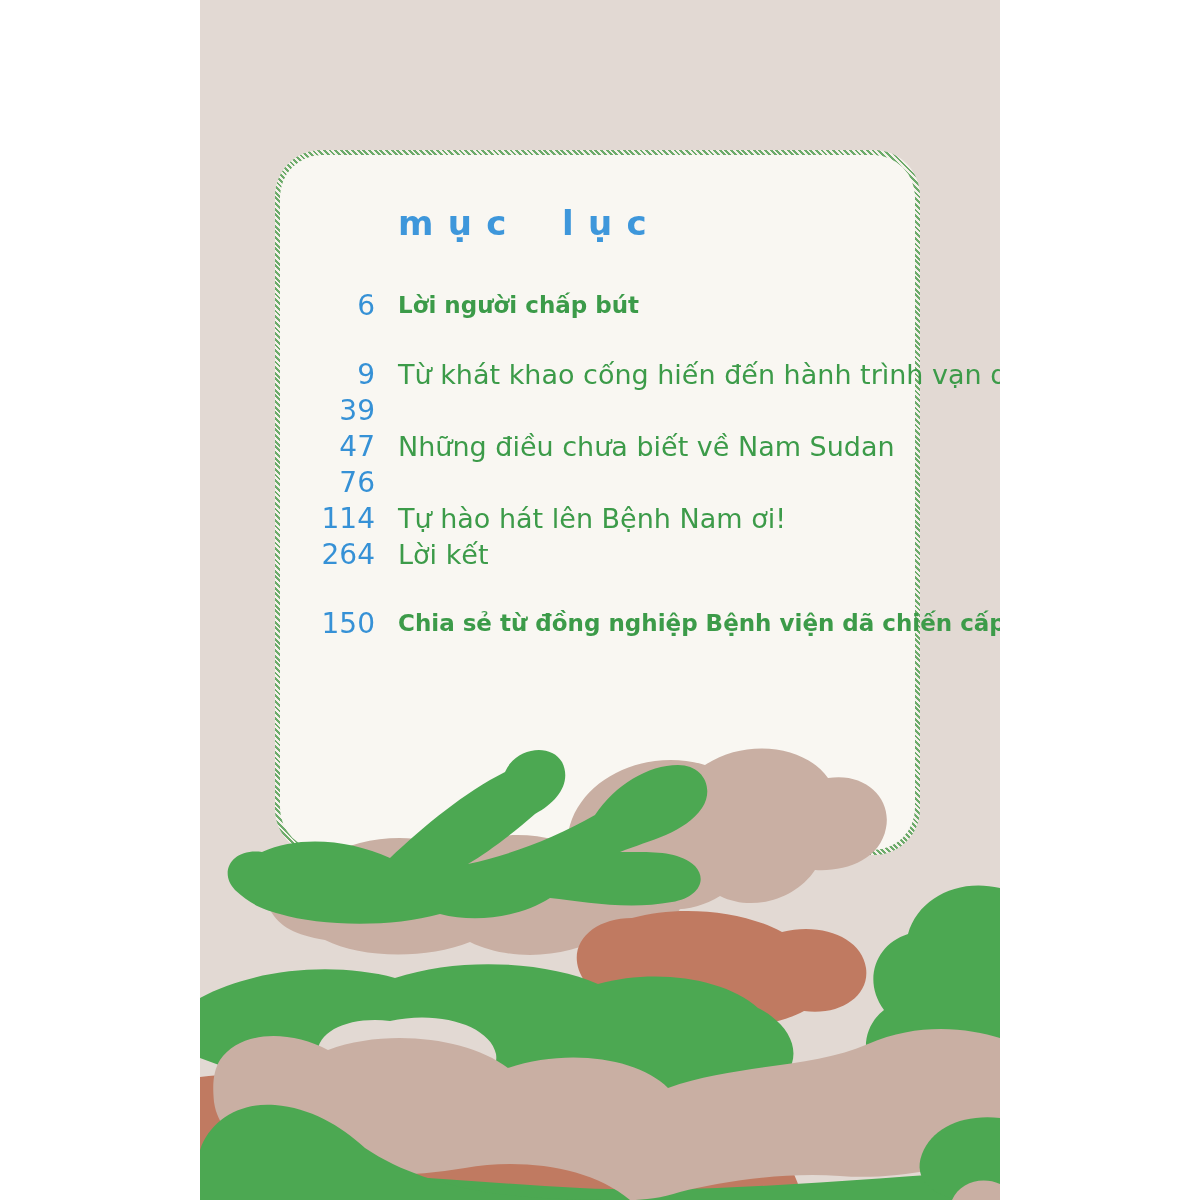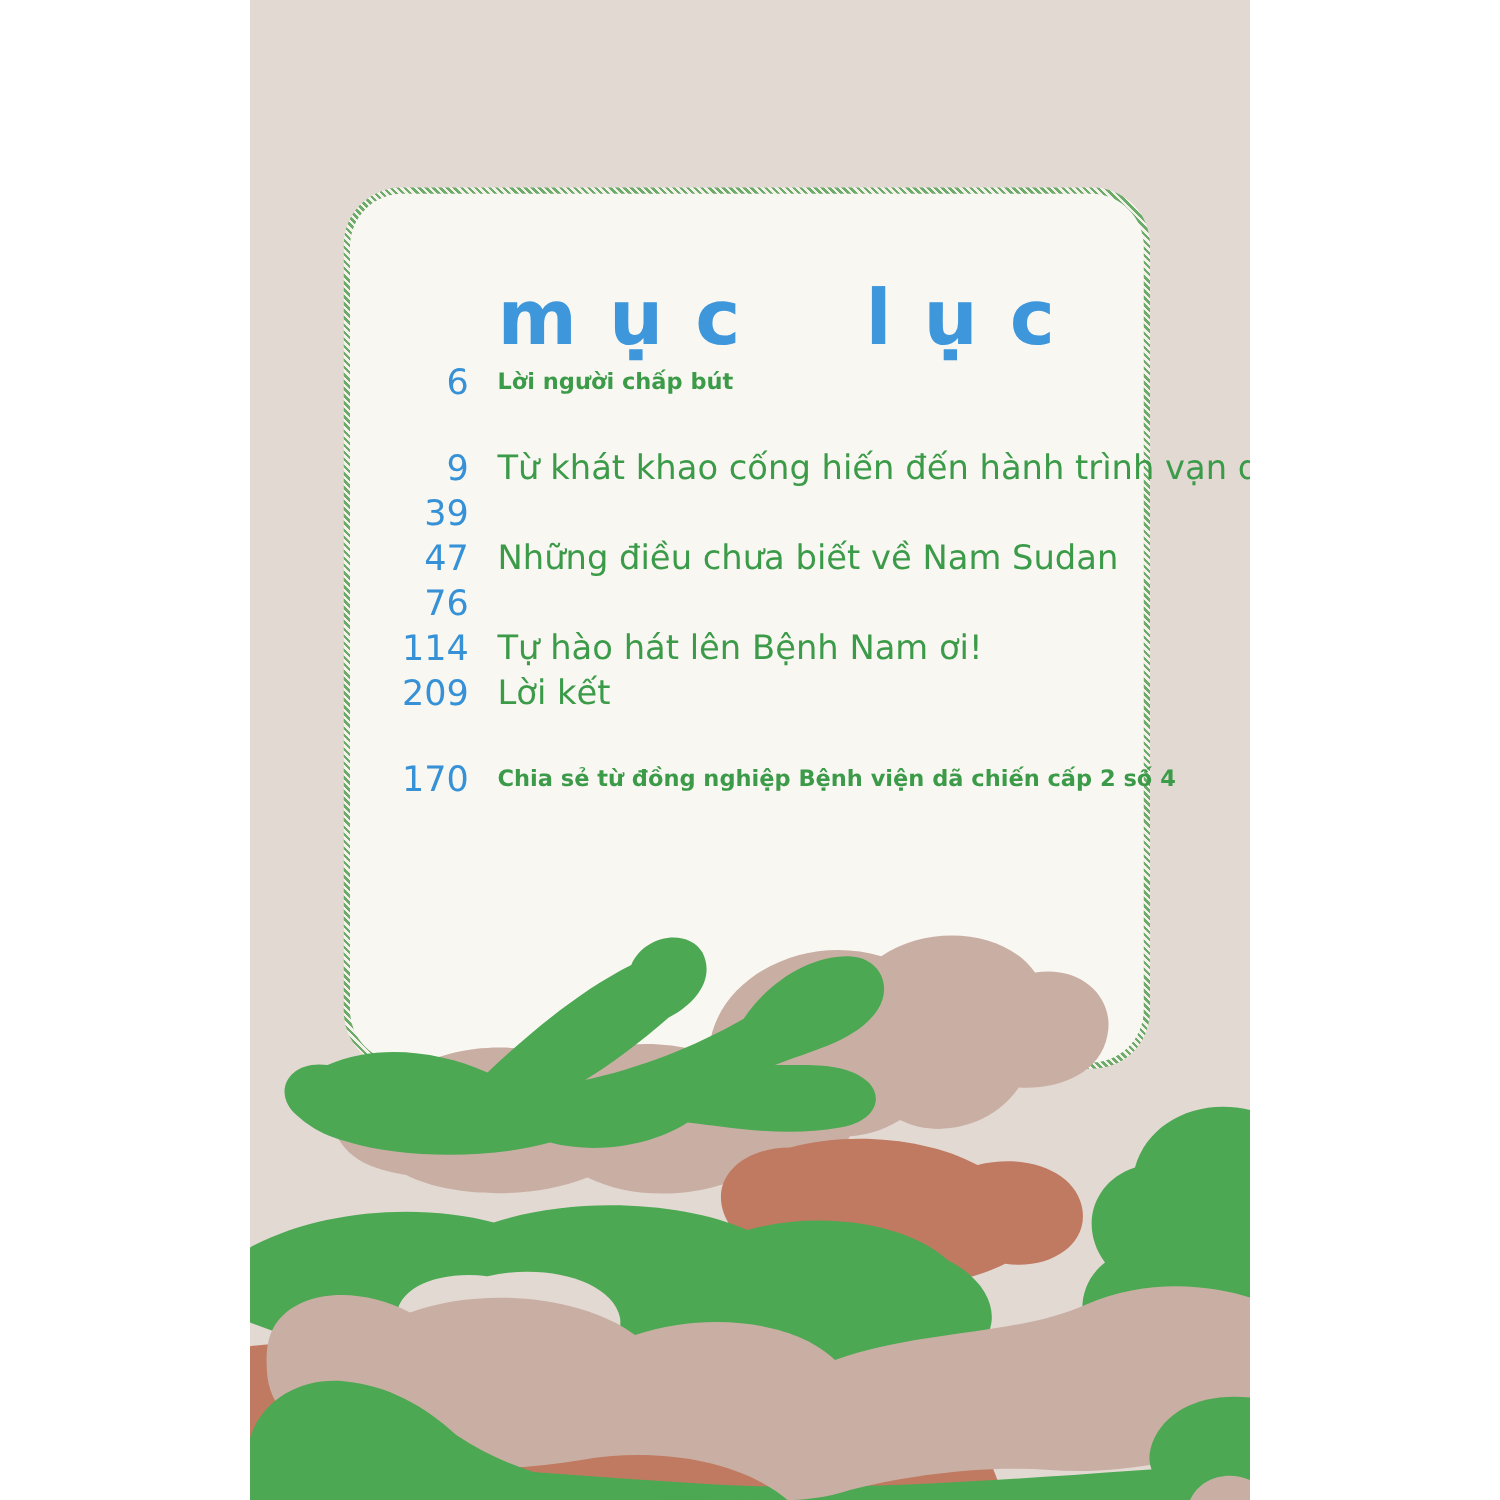--- a/index.html
+++ b/index.html
@@ -30,36 +30,36 @@
   .toc-panel{
     position:absolute;left:75px;top:150px;width:645px;height:705px;
     border-radius:46px;box-sizing:border-box;padding:5px;
     background:repeating-linear-gradient(45deg,var(--hatch-green) 0 2px,var(--hatch-gap) 2px 4px);
   }
   .toc-panel-inner{
     position:relative;width:100%;height:100%;box-sizing:border-box;
     background:var(--panel-bg);border-radius:42px;
   }
   .toc-title{
-    position:absolute;left:118px;top:64px;
-    font-size:61px;font-weight:bold;color:var(--title-blue);
+    position:absolute;left:118px;top:48px;
+    font-size:34px;font-weight:bold;color:var(--title-blue);
     letter-spacing:0.42em;word-spacing:0.45em;white-space:nowrap;
   }
   .toc-list{position:absolute;left:0;top:132px;right:10px;}
   .toc-section + .toc-section{margin-top:33px;}
   .toc-row{display:flex;align-items:center;height:36px;}
   .toc-row .num{
     width:95px;text-align:right;flex:0 0 95px;
     font-size:28px;color:var(--number-blue);font-weight:normal;
   }
   .toc-row .label{
     padding-left:23px;font-size:27px;color:var(--entry-green);
     white-space:nowrap;font-weight:normal;
   }
-  .toc-section.bold .label{font-weight:bold;font-size:18px;}
+  .toc-section.bold .label{font-weight:bold;font-size:23px;}
   
   .camo{position:absolute;left:0;bottom:0;width:800px;height:470px;}
   .camo .tan{fill:var(--camo-tan);}
   .camo .green{fill:var(--camo-green);}
   .camo .terra{fill:var(--camo-terracotta);}
   .camo .bg{fill:var(--page-bg);}
 </style>
 </head>
 <body>
 
@@ -88,27 +88,27 @@
               <span class="label">Những điều chưa biết về Nam Sudan</span>
             </div>
             <div class="toc-row">
               <span class="num">76</span>
             </div>
             <div class="toc-row">
               <span class="num">114</span>
               <span class="label">Tự hào hát lên Bệnh Nam ơi!</span>
             </div>
             <div class="toc-row">
-              <span class="num">209</span>
+              <span class="num">264</span>
               <span class="label">Lời kết</span>
             </div>
           </div>
           <div class="toc-section bold">
             <div class="toc-row">
-              <span class="num">170</span>
+              <span class="num">150</span>
               <span class="label">Chia sẻ từ đồng nghiệp Bệnh viện dã chiến cấp 2 số 4</span>
             </div>
           </div>
         </div>
     </div>
   </div>
 
   <svg class="camo" viewBox="0 0 800 470" preserveAspectRatio="none" aria-hidden="true">
 
     <path class="tan" d="M70,180 C50,150 80,125 125,128 C160,105 215,102 255,118 C300,98 355,102 390,125 C440,118 480,135 482,165 C484,196 445,212 405,205 C370,228 310,232 270,212 C225,230 160,228 125,210 C95,205 80,197 70,180 Z"></path>

